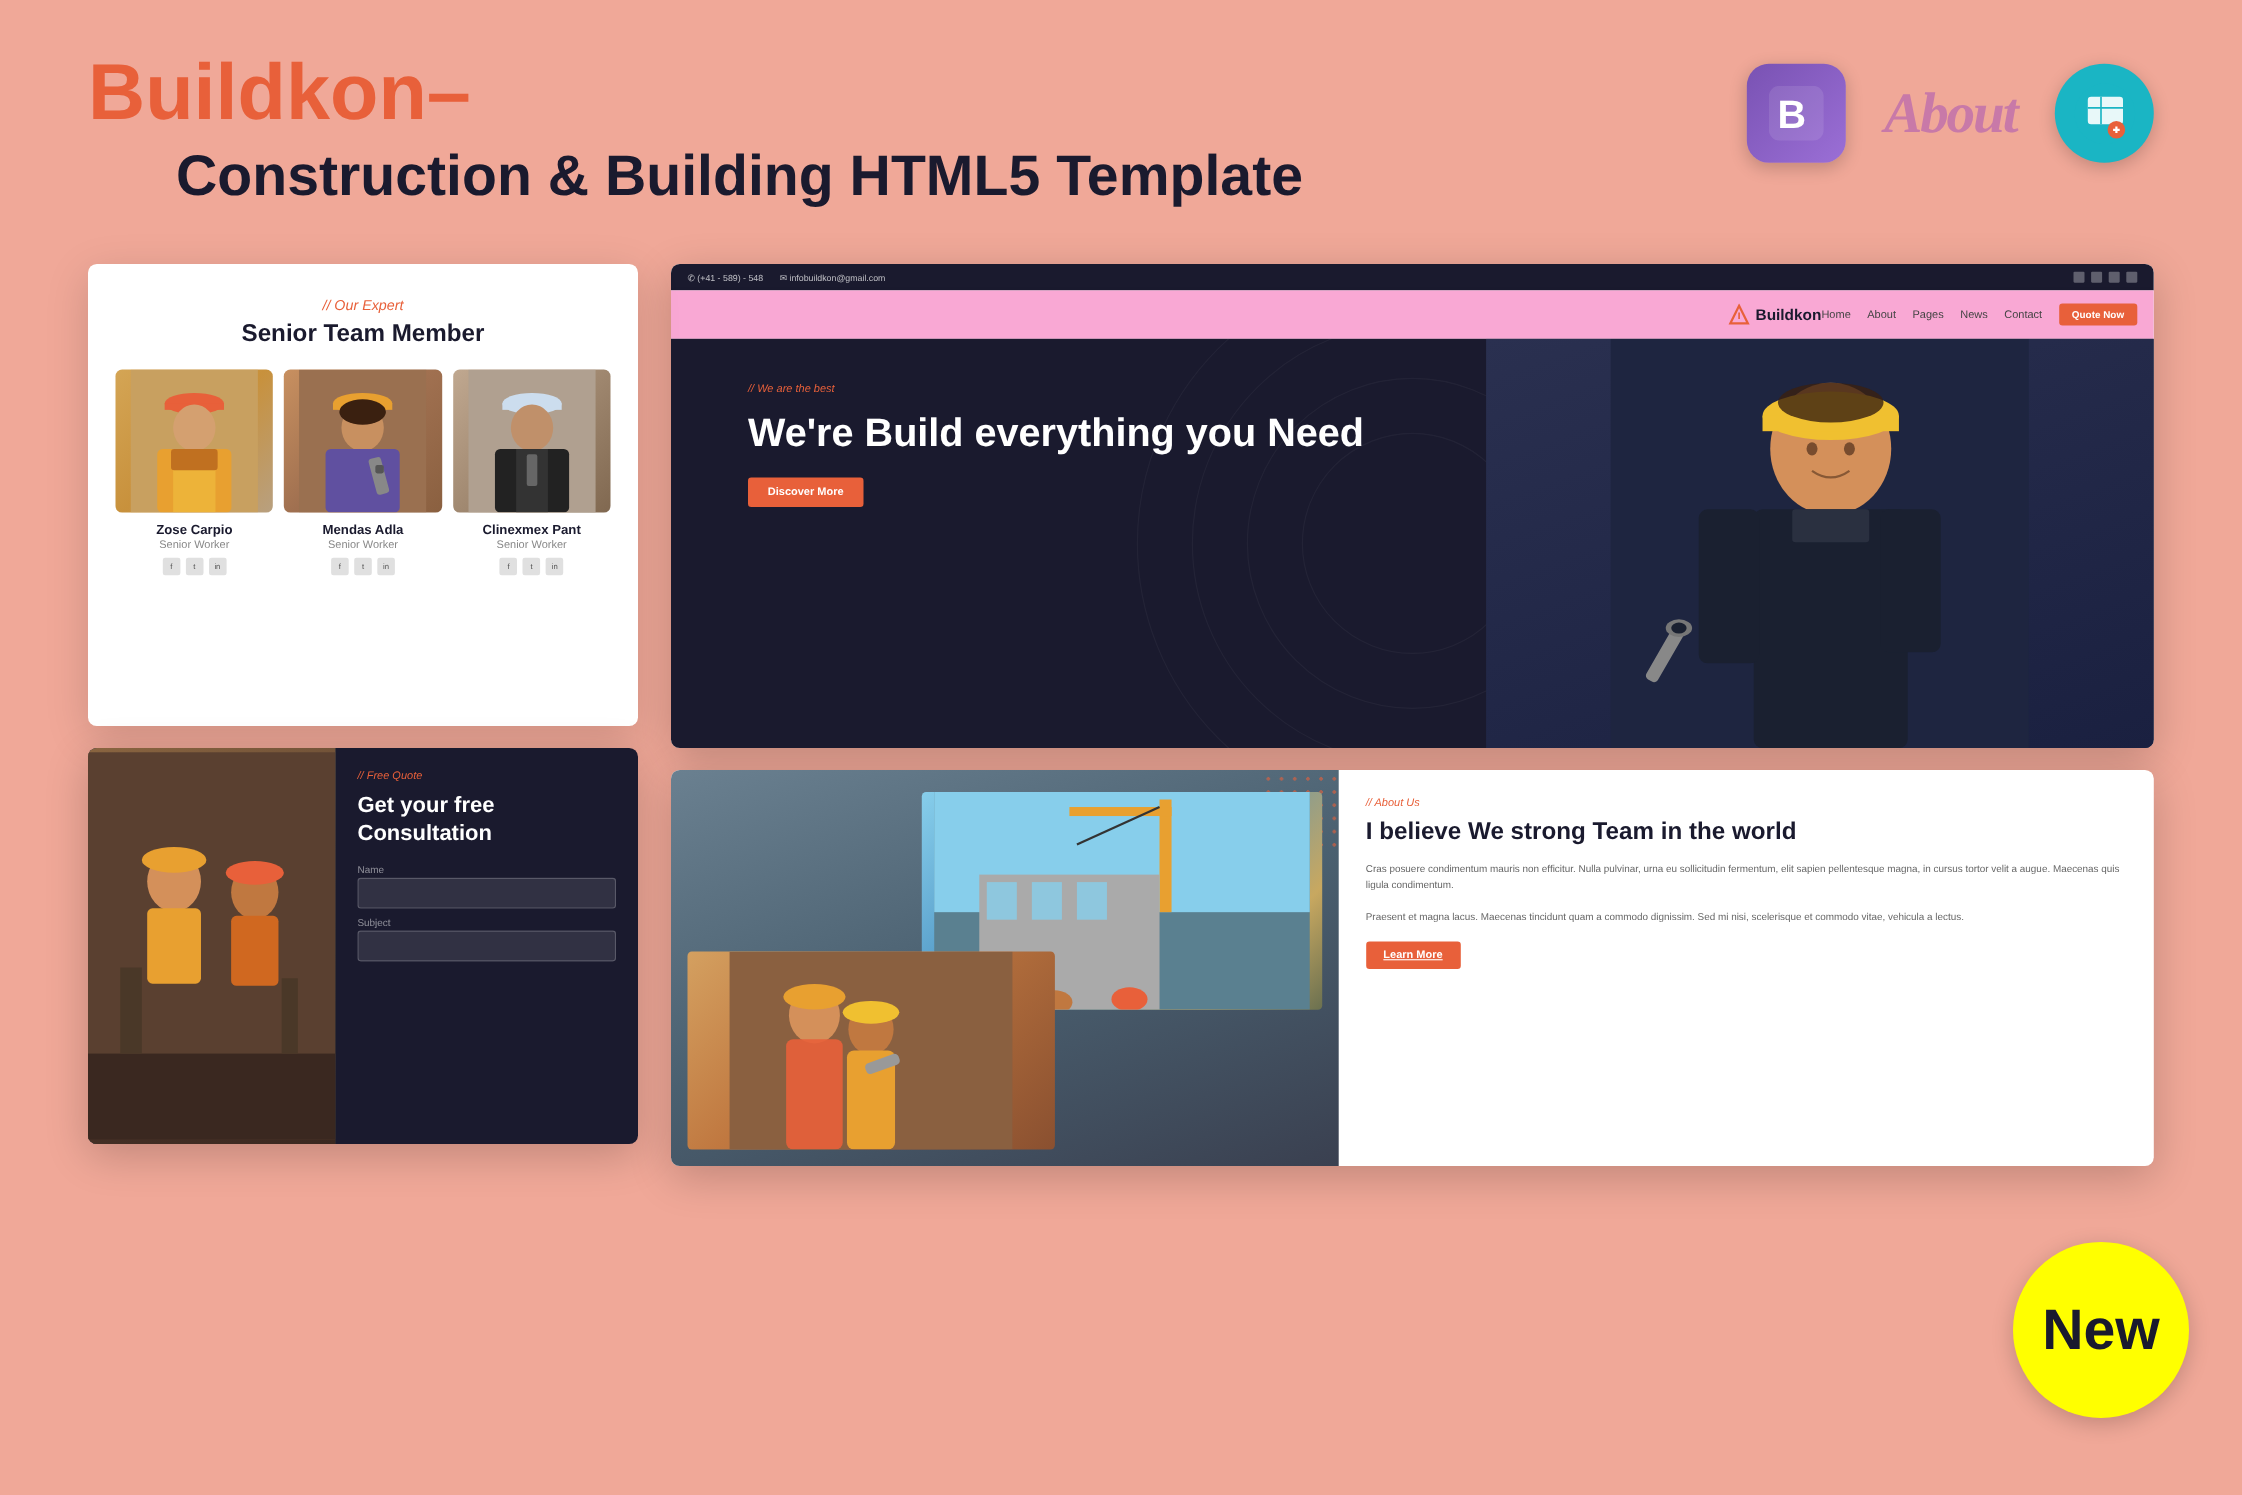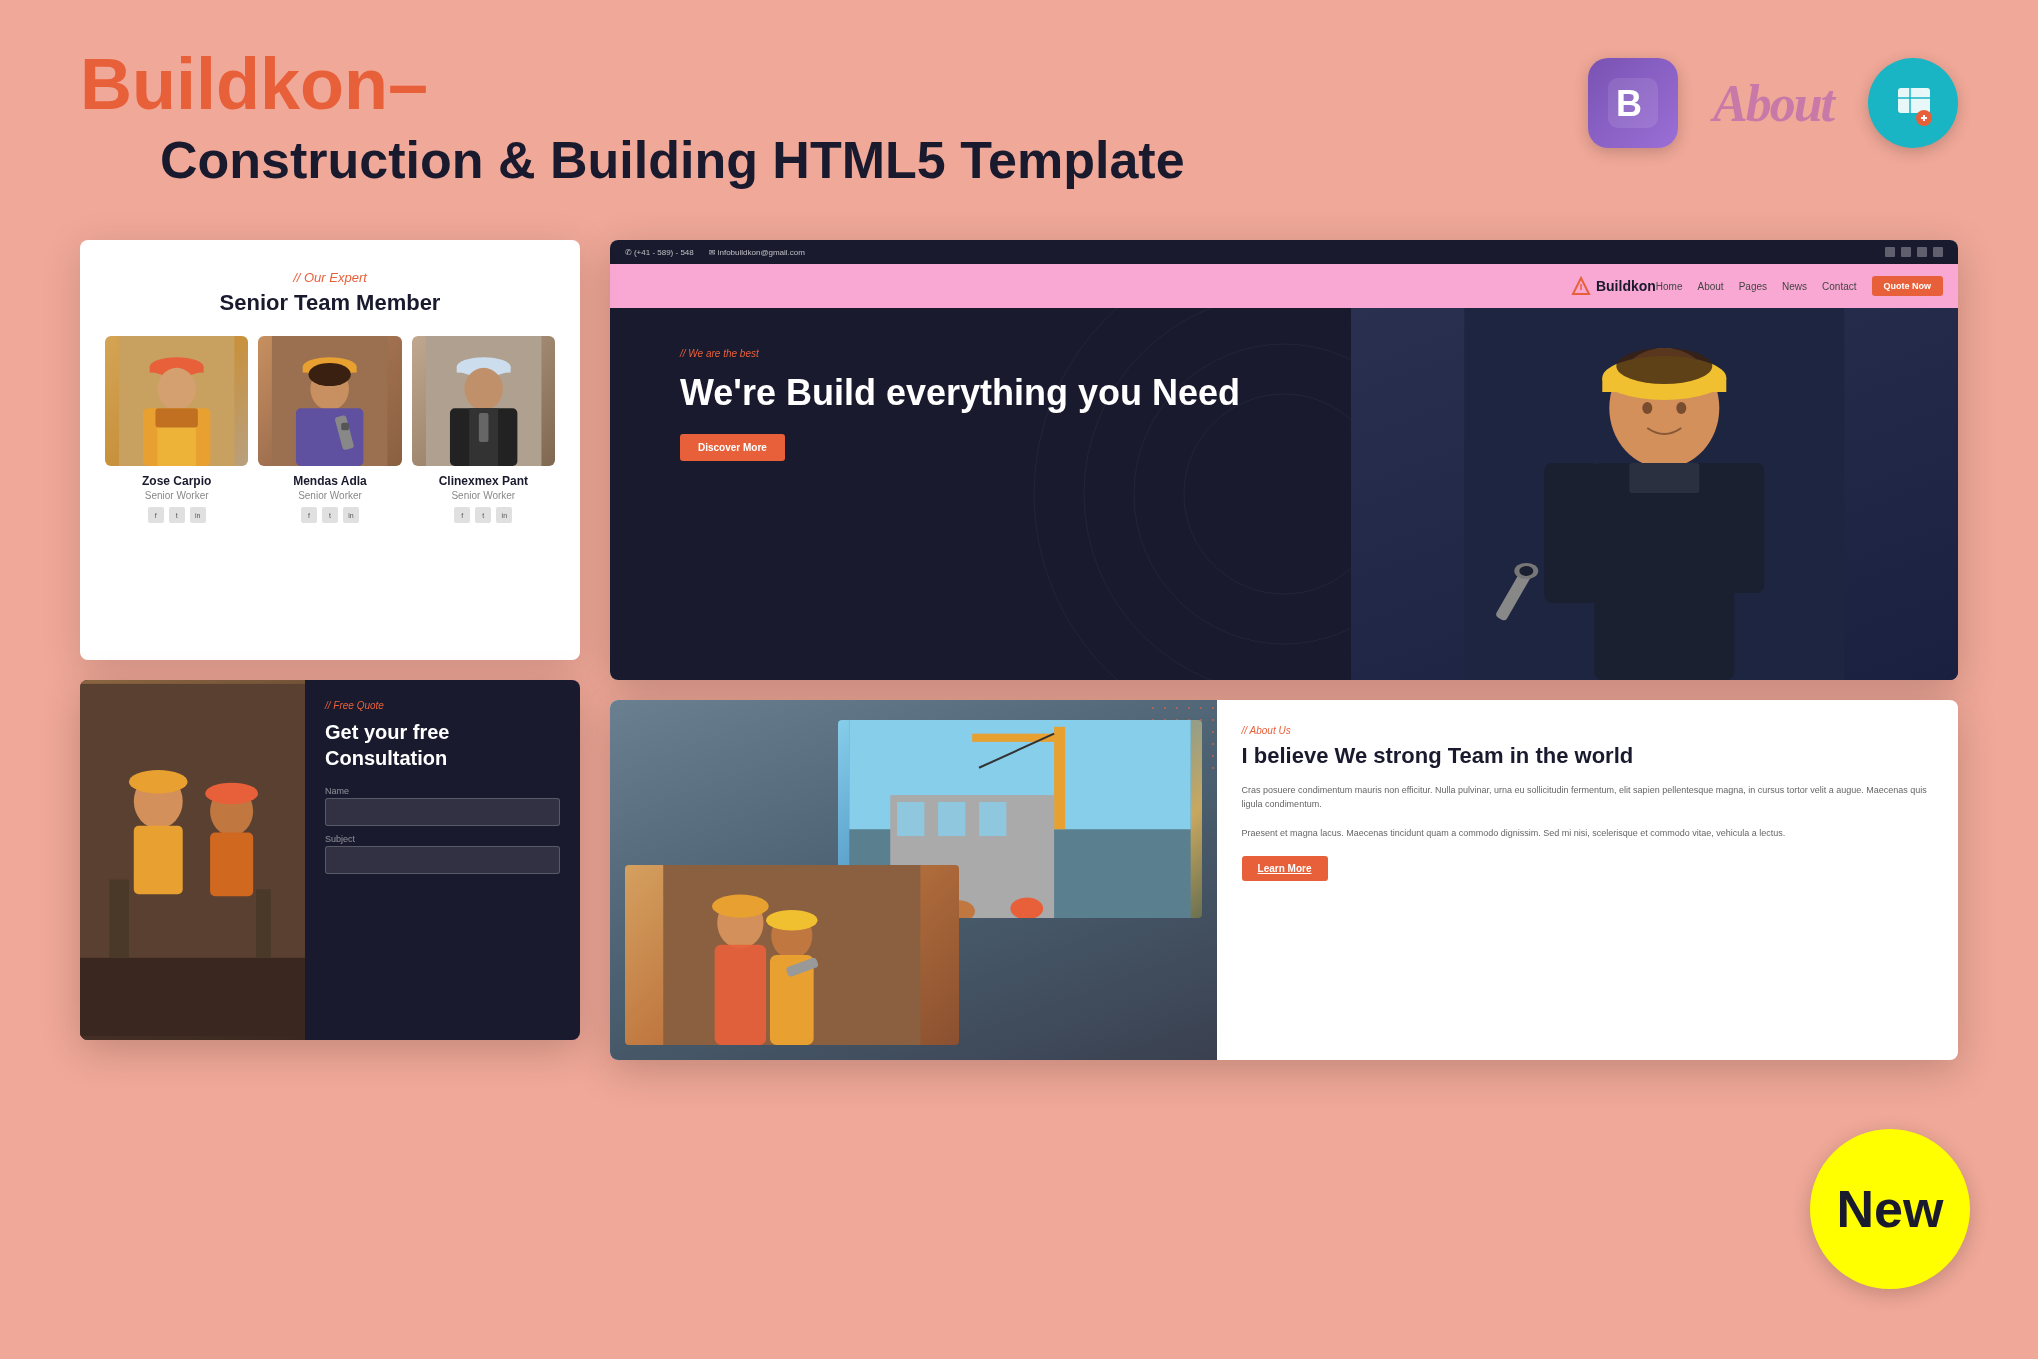--- a/index.html
+++ b/index.html
@@ -473,21 +473,21 @@
       height: 80px;
       background-image: radial-gradient(circle, #e8603a 1.5px, transparent 1.5px);
       background-size: 12px 12px;
       opacity: 0.6;
     }
 
     
     .new-badge {
       position: absolute;
       bottom: 70px;
-      right: 68px;
+      right: 48px;
       width: 160px;
       height: 160px;
       background: #ffff00;
       border-radius: 50%;
       display: flex;
       align-items: center;
       justify-content: center;
       box-shadow: 0 5px 20px rgba(0,0,0,0.2);
       z-index: 10;
     }

